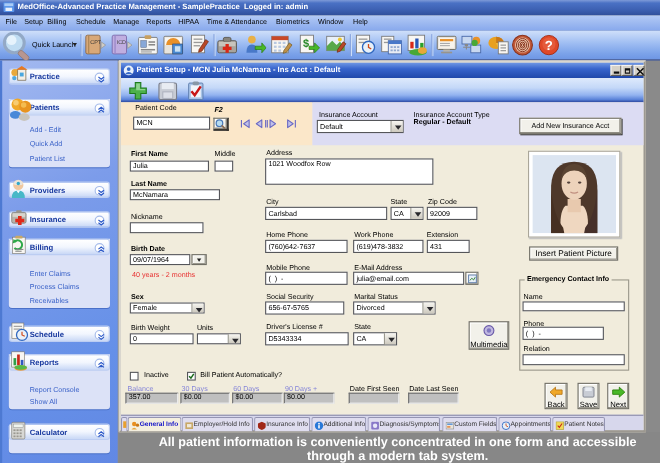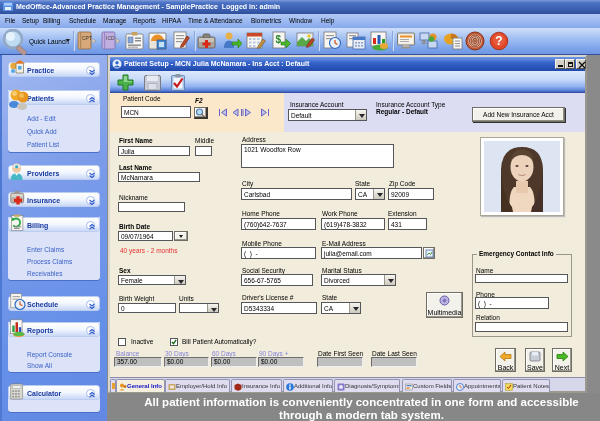--- a/index.html
+++ b/index.html
@@ -518,20 +518,21 @@
   <path d="M26 71 Q24 52 30 46 L46 46 Q52 52 50 71 Z" fill="#EFD7C0"></path>
   <path d="M32 40 L44 40 L44 52 L32 52 Z" fill="#E8C9AE"></path>
   <ellipse cx="38" cy="26" rx="11.5" ry="14.5" fill="#EDD3BB"></ellipse>
   <path d="M26 22 Q28 8 38 8 Q48 8 50 22 Q46 14 38 14 Q30 14 26 22 Z" fill="#5A4432"></path>
   <ellipse cx="33" cy="25" rx="1.6" ry="1" fill="#50403A"></ellipse>
   <ellipse cx="43" cy="25" rx="1.6" ry="1" fill="#50403A"></ellipse>
   <path d="M34.5 33.5 Q38 35.5 41.5 33.5" stroke="#C09080" stroke-width="1.2" fill="none"></path>
   <path d="M17 71 L17 30 Q19 55 28 66 L29 71 Z" fill="#463022"></path>
   <path d="M59 71 L59 30 Q57 55 48 66 L47 71 Z" fill="#46302a"></path>
  </svg>
+ <div class="btn" style="left:371px;top:167px;width:81px;height:13px;line-height:12px;font-size:7.5px">Insert Patient Picture</div>
  <div class="abs" style="left:362px;top:197px;width:100px;height:83px;border:1px solid #9A978A"></div>
  <div class="lbl" style="left:367px;top:193px;background:#F1ECDC;padding:0 2px">Emergency Contact Info</div>
  <div class="lbn" style="left:366px;top:210px">Name</div>
  <div class="in" style="left:365px;top:217px;width:93px;height:9px"></div>
  <div class="lbn" style="left:366px;top:234px">Phone</div>
  <div class="in" style="left:365px;top:240px;width:74px;height:12px;line-height:9px">(&nbsp;&nbsp;)&nbsp;&nbsp;-</div>
  <div class="lbn" style="left:366px;top:257px">Relation</div>
  <div class="in" style="left:365px;top:265px;width:93px;height:10px"></div>
  <div class="btn" style="left:385px;top:291px;width:21px;height:24px;font-size:7px;line-height:8px"><svg width="13" height="11" viewBox="0 0 13 11" style="margin-top:2px">
         <path d="M6 1 L1 5.5 L6 10 L6 7.5 L12 7.5 L12 3.5 L6 3.5 Z" fill="#F0A828" stroke="#B87818" stroke-width=".8"></path>

